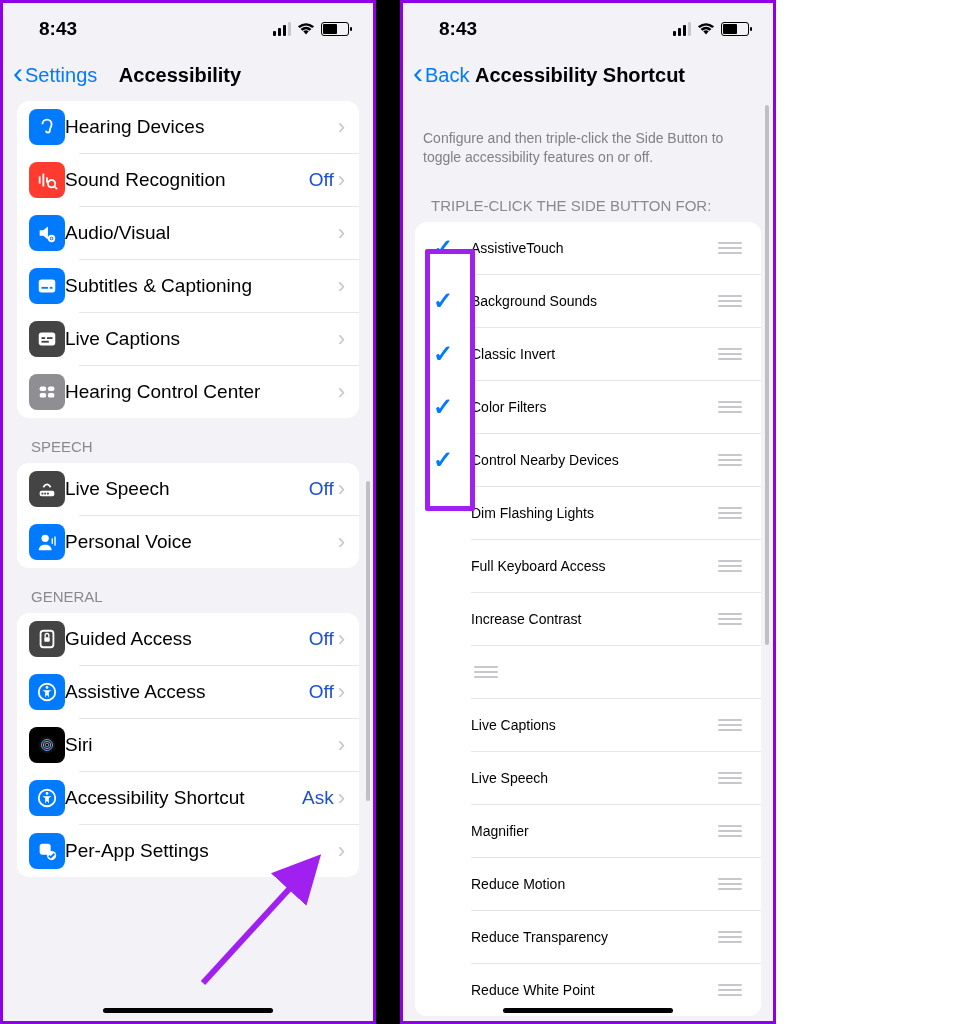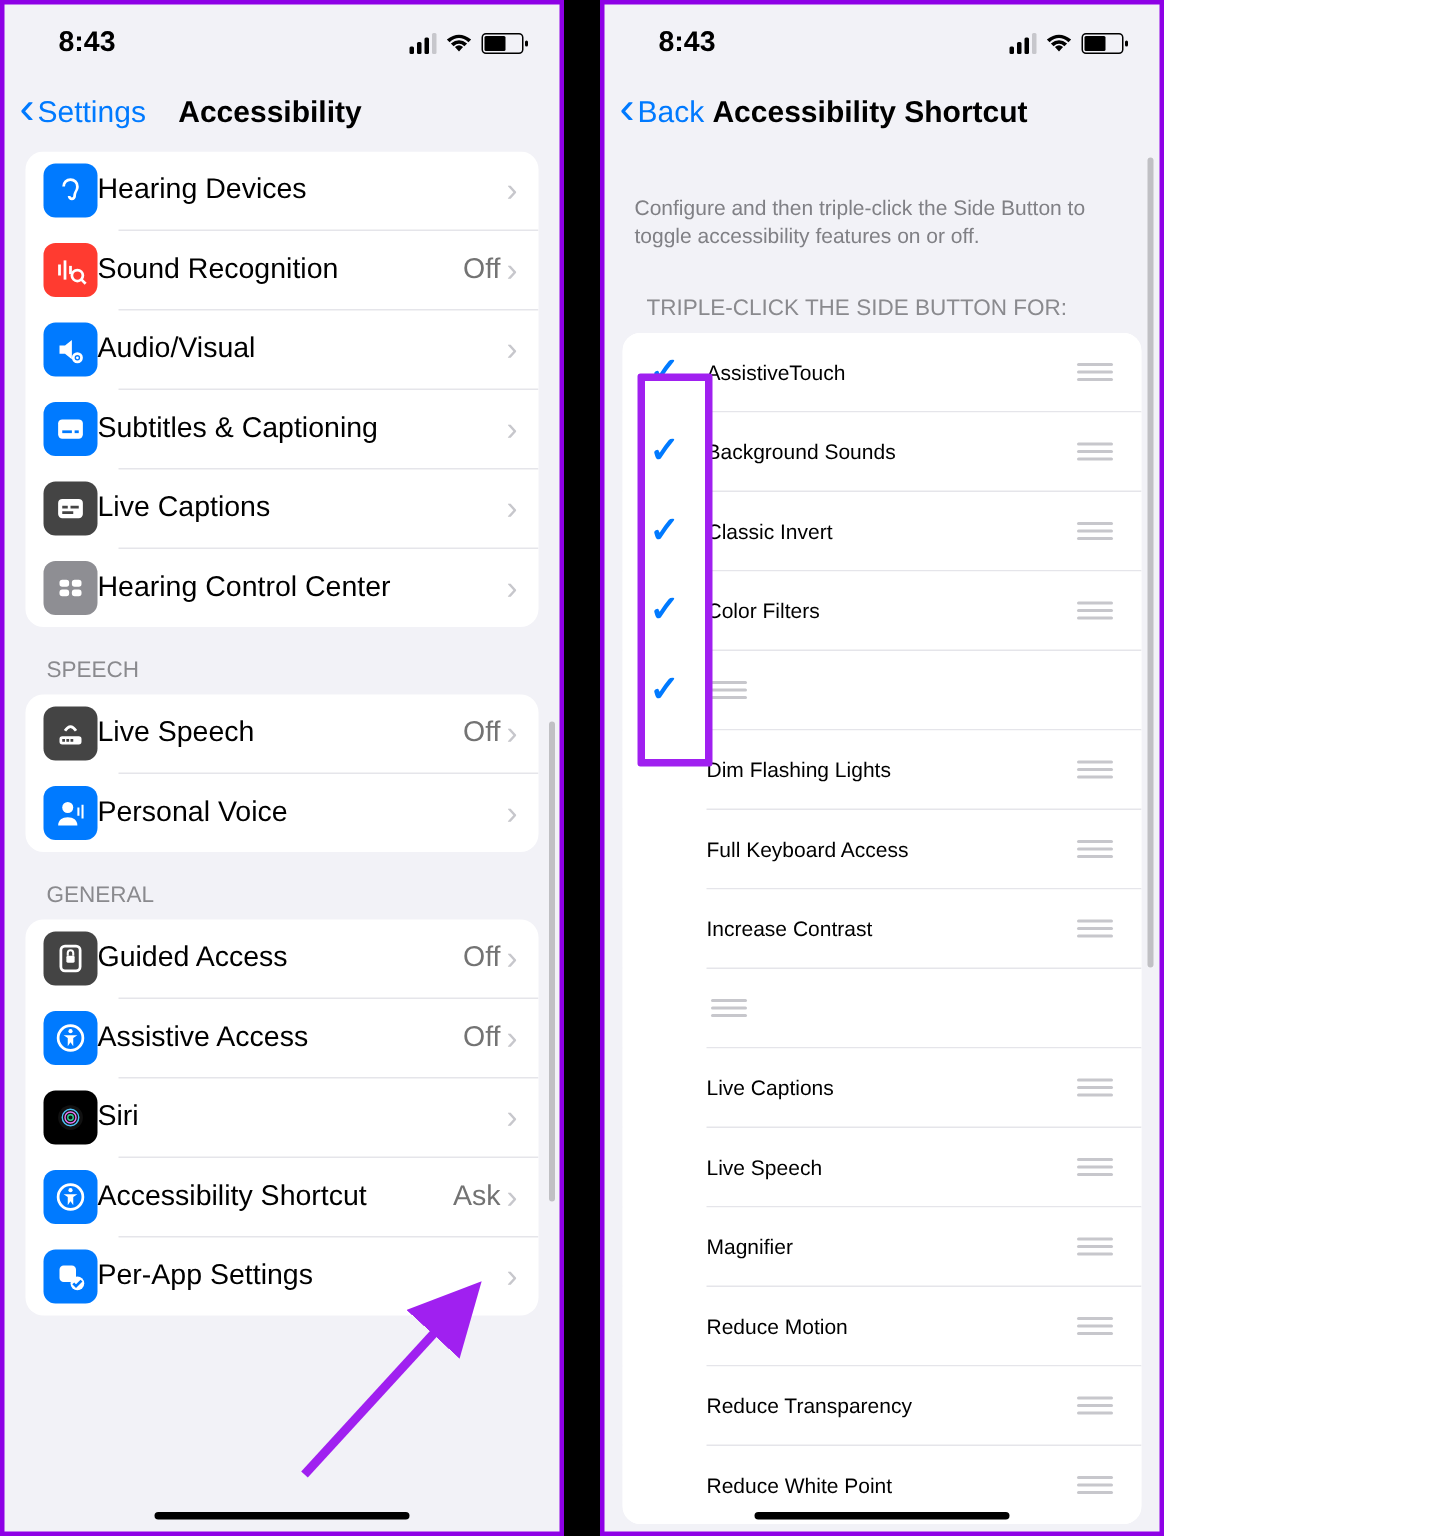--- a/index.html
+++ b/index.html
@@ -77,21 +77,21 @@
     align-items:center;
     min-height:52px;
     padding: 6px 14px 6px 12px;
     cursor:pointer;
     position:relative;
   }
   .row .icon-box {
     width:36px; height:36px; border-radius:8px; display:flex; align-items:center; justify-content:center; flex-shrink:0;
   }
   .row .label { flex:1; font-size:19px; color:#000; }
-  .row .detail { color:#737373; font-size:19px; margin-right:4px;}
+  .row .detail { color:#1d4ed8; font-size:19px; margin-right:4px;}
   .chev { color:#c7c7cc; font-size:22px; font-weight:400;}
   
   .section { display:flex; flex-direction:column; }
   .section .row { border:none; margin:0; padding:6px 14px 6px 12px;}
   .sep { height:1px; background:#e5e5ea; margin-left:62px;}
   
   .desc-text { color:#808085; font-size:14px; padding:28px 20px 10px 20px; line-height:1.35;}
   .shortcut-row {
     display:flex; align-items:center; min-height:52px; background:#fff;
     padding:0 16px 0 0; cursor:pointer; gap:0;
@@ -407,20 +407,21 @@
             <span></span>
             <span></span>
             <span></span>
           </div>
         </div>
         <div class="sep2"></div>
         <div class="shortcut-row">
           <div class="check-col">
             <span class="check-mark">✓</span>
           </div>
+          <div class="shortcut-label">Control Nearby Devices</div>
           <div class="drag-handle">
             <span></span>
             <span></span>
             <span></span>
           </div>
         </div>
         <div class="sep2"></div>
         <div class="shortcut-row">
           <div class="check-col"></div>
           <div class="shortcut-label">Dim Flashing Lights</div>

